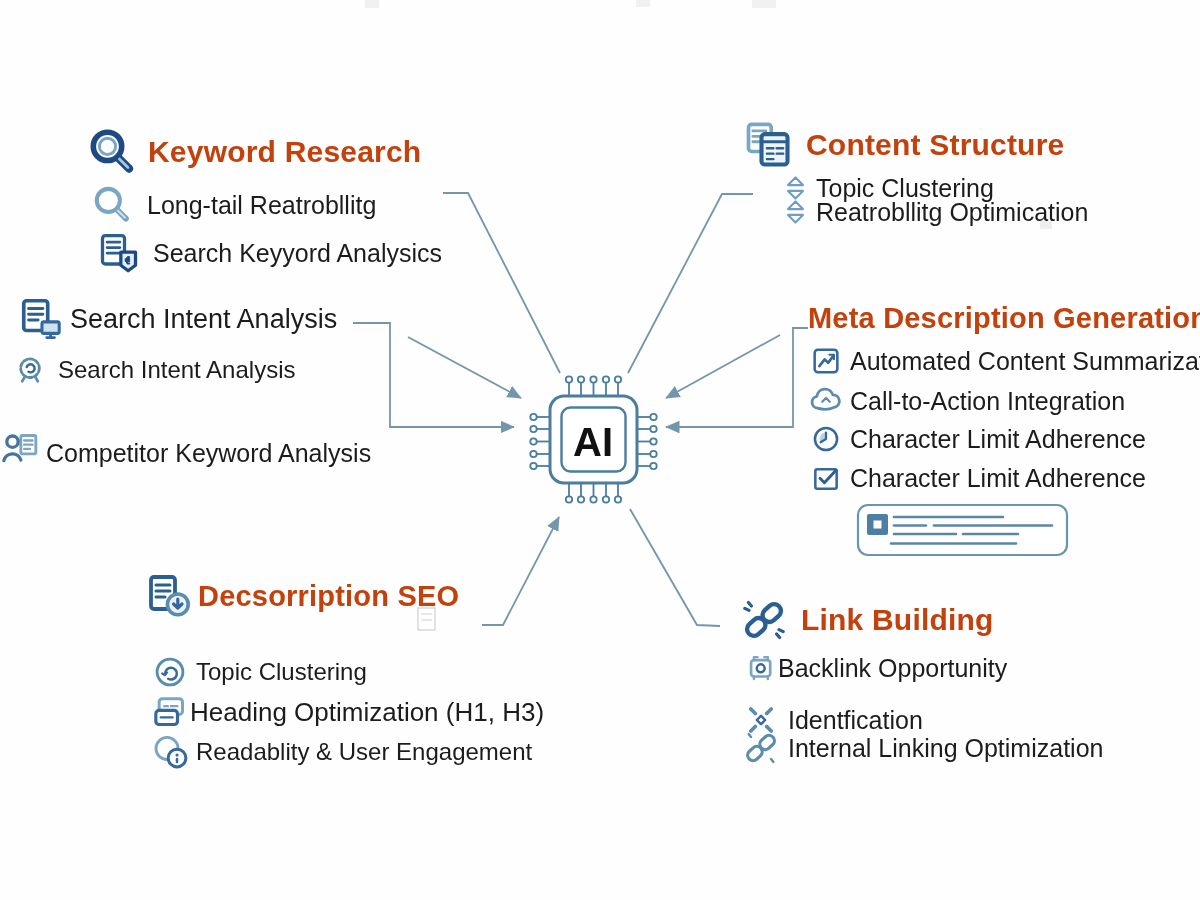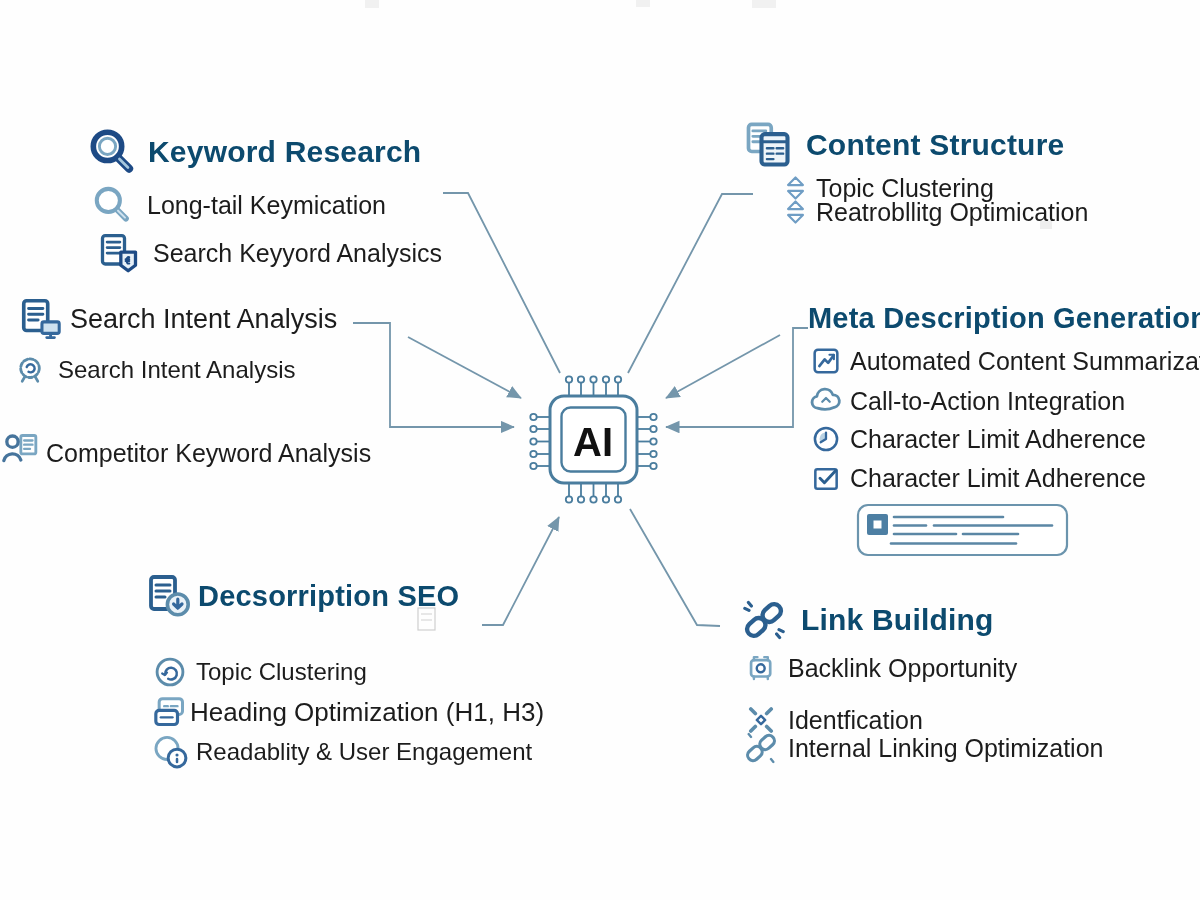--- a/index.html
+++ b/index.html
@@ -2,21 +2,21 @@
 <html><head>
 <meta charset="utf-8">
 <style>
   html,body{margin:0;padding:0;background:#ffffff;}
   .stage{position:relative;width:1200px;height:900px;overflow:hidden;background:#fefefe;
          font-family:"Liberation Sans",sans-serif;}
   #diagram-layer{position:absolute;left:0;top:0;width:1200px;height:900px;}
   .row{position:absolute;display:flex;align-items:center;white-space:nowrap;color:#1c1c1c;}
   .row .ic{flex:0 0 auto;display:block;}
   .row .ic svg{display:block;width:100%;height:100%;}
-  .hdr{font-weight:bold;color:#0c4a6e;letter-spacing:0.2px;}
+  .hdr{font-weight:bold;color:#c2410c;letter-spacing:0.2px;}
   .itm{font-weight:normal;}
   .artifact{position:absolute;background:#f1f1f1;}
 </style>
 </head>
 <body>
 <div class="stage">
 
 <svg id="diagram-layer" viewBox="0 0 1200 900">
   <defs>
     <marker id="ah" markerWidth="10" markerHeight="8" refX="7.5" refY="3.5" orient="auto">
@@ -121,21 +121,21 @@
   <span>Keyword Research</span>
 </div>
 <div class="row itm" style="left:90px;top:183px;height:44px;gap:13px;font-size:25px;">
   <span class="ic" style="width:44px;height:44px;">
         <svg viewBox="0 0 24 24" fill="none" stroke-linecap="round" stroke-linejoin="round">
           <circle cx="10" cy="9.5" r="6.3" fill="#ffffff" stroke="#7aa6c2" stroke-width="2.2"></circle>
           <path d="M14.8 14.6 L19.6 19.4" stroke="#7aa6c2" stroke-width="3.2"></path>
           <path d="M15.3 15.1 L19.1 18.9" stroke="#cfe2ef" stroke-width="1.1"></path>
         </svg>
       </span>
-  <span>Long-tail Keymication</span>
+  <span>Long-tail Reatrobllitg</span>
 </div>
 <div class="row itm" style="left:97px;top:230px;height:46px;gap:12px;font-size:25px;">
   <span class="ic" style="width:44px;height:46px;">
         <svg viewBox="0 0 24 24" fill="none" stroke-linecap="round" stroke-linejoin="round">
           <rect x="3" y="2.5" width="12" height="15.5" rx="1.5" fill="#ffffff" stroke="#2b5f8f" stroke-width="1.8"></rect>
           <path d="M5.5 6 h7 M5.5 9 h7 M5.5 12 h7" stroke="#2b5f8f" stroke-width="1.5"></path>
           <path d="M13 11.5 h8 v7.2 l-4 3 -4 -3 Z" fill="#e6eff7" stroke="#1d4a85" stroke-width="1.8"></path>
           <path d="M17.6 14.3 c-2 -0.6 -2 4 0 3.4 M15.6 15.4 h2 M15.6 16.4 h2" stroke="#1d4a85" stroke-width="1.1"></path>
         </svg>
       </span>
@@ -297,21 +297,21 @@
         <svg viewBox="0 0 24 24" fill="none" stroke-linecap="round" stroke-linejoin="round">
           <g transform="rotate(-42 12 12)">
             <rect x="1.8" y="8.6" width="10" height="6.8" rx="3.4" stroke="#2b5f8f" stroke-width="2.2"></rect>
             <rect x="12.2" y="8.6" width="10" height="6.8" rx="3.4" stroke="#2b5f8f" stroke-width="2.2"></rect>
           </g>
           <path d="M4.2 3.2 l1.5 1.8 M2.4 6.2 l2.1 1 M19.8 20.8 l-1.5 -1.8 M21.6 17.8 l-2.1 -1" stroke="#2b5f8f" stroke-width="1.6"></path>
         </svg>
       </span>
   <span>Link Building</span>
 </div>
-<div class="row itm" style="left:744px;top:651px;height:34px;gap:10px;font-size:25px;">
+<div class="row itm" style="left:744px;top:651px;height:34px;font-size:25px;">
   <span class="ic" style="width:34px;height:34px;">
         <svg viewBox="0 0 24 24" fill="none" stroke-linecap="round" stroke-linejoin="round">
           <rect x="5" y="6.5" width="13.5" height="11.5" rx="2" fill="#ffffff" stroke="#7aa6c2" stroke-width="1.9"></rect>
           <circle cx="11.8" cy="12.2" r="2.8" fill="#ffffff" stroke="#35689c" stroke-width="1.7"></circle>
           <path d="M7 6.5 V4.3 h2.5 M16.8 6.5 V4.3 h-2.5 M7 18 v1.8 M16.8 18 v1.8" stroke="#7aa6c2" stroke-width="1.7"></path>
         </svg>
       </span>
   <span>Backlink Opportunity</span>
 </div>
 <div class="row itm" style="left:744px;top:689px;height:34px;gap:10px;font-size:25px;margin-top:14px;">

